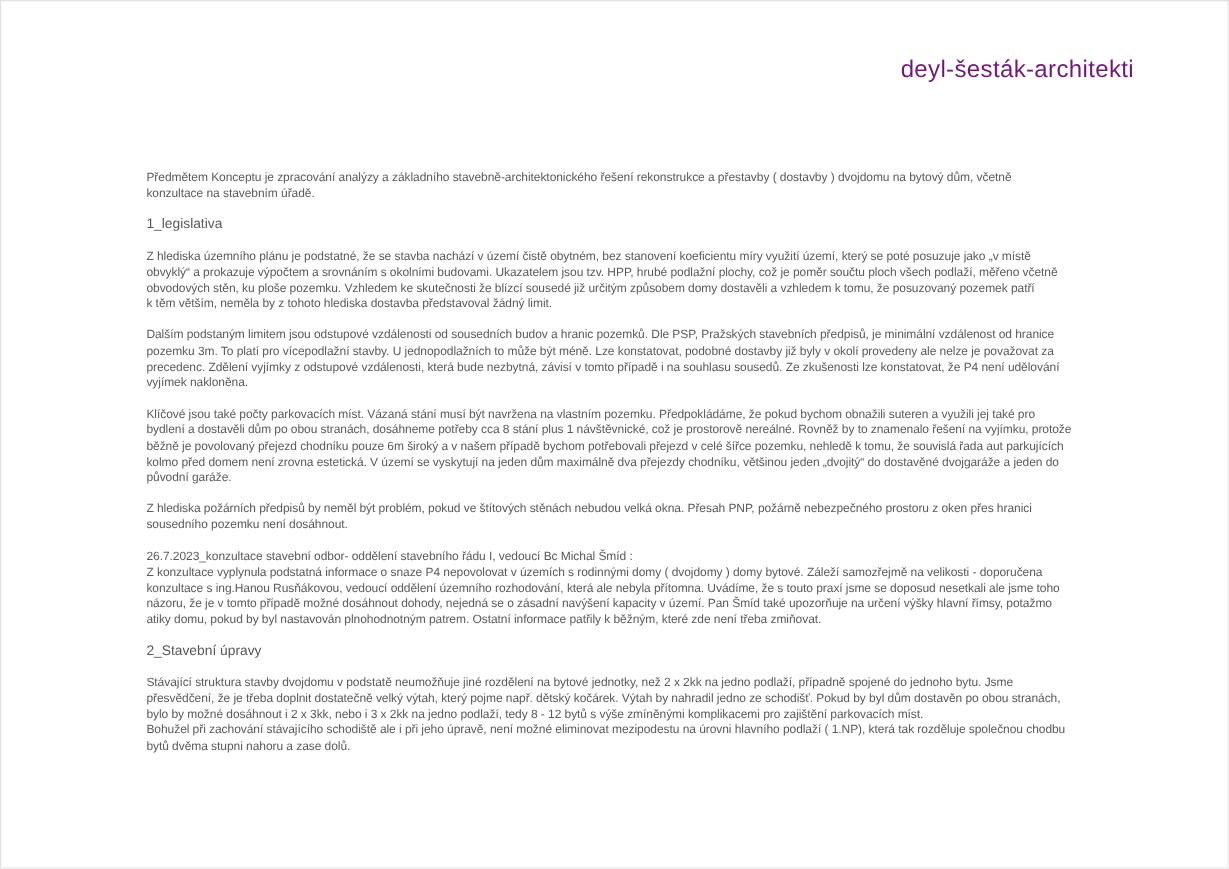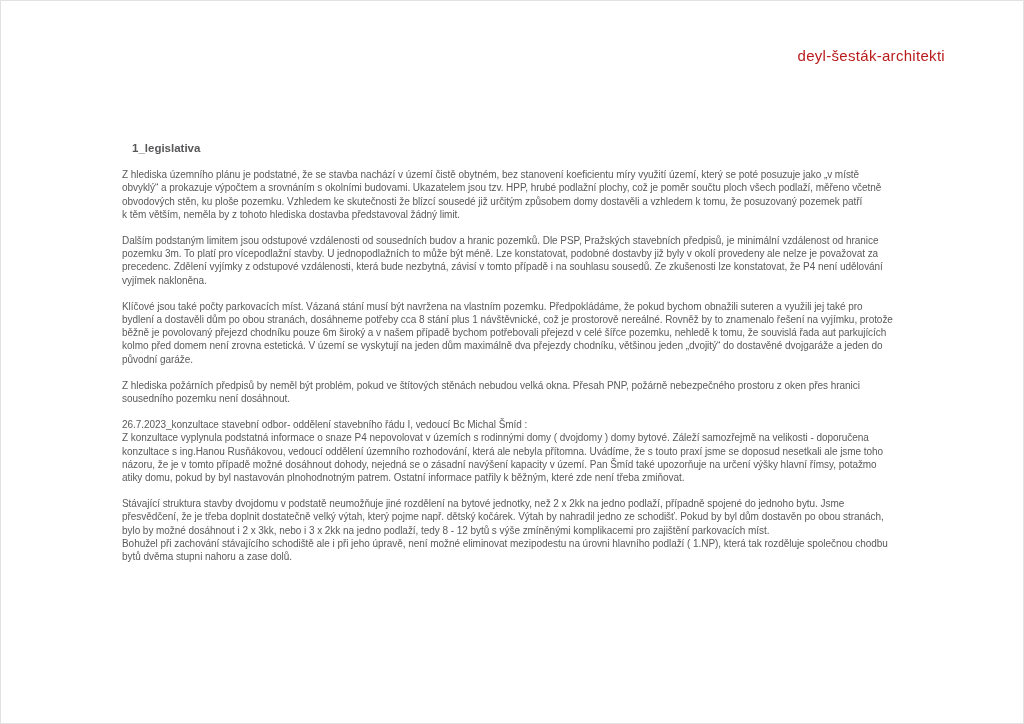--- a/index.html
+++ b/index.html
@@ -13,56 +13,58 @@
     height: 724px;
     background: #ffffff;
     box-shadow: inset 0 0 0 1px #e2e2e2;
     font-family: "Liberation Sans", sans-serif;
     overflow: hidden;
   }
   .brand {
     position: absolute;
     top: 47px;
     right: 79px;
-    font-size: 15px;
-    color: #b91c1c;
+    font-size: 20px;
+    color: #701a75;
     letter-spacing: 0.3px;
     white-space: nowrap;
   }
   .content {
     position: absolute;
     left: 122px;
     top: 142px;
     width: 896px;
     color: #5a5a5c;
     font-size: 10px;
     line-height: 13.2px;
     letter-spacing: -0.05px;
   }
   .para {
     white-space: pre-line;
     margin: 0 0 13px 0;
   }
   .heading {
     font-size: 11.5px;
-    font-weight: bold;
+    font-weight: normal;
     color: #58585a;
-    margin: 0 0 13px 10px;
+    margin: 0 0 13px 0;
     letter-spacing: 0;
   }
 </style>
 </head>
 <body>
 
 <div class="page">
 
   <div class="brand">deyl-šesták-architekti</div>
 
   <div class="content">
 
+    <p class="para">Předmětem Konceptu je zpracování analýzy a základního stavebně-architektonického řešení rekonstrukce a přestavby ( dostavby ) dvojdomu na bytový dům, včetně
+konzultace na stavebním úřadě.</p>
 
     <h2 class="heading">1_legislativa</h2>
 
     <p class="para">Z hlediska územního plánu je podstatné, že se stavba nachází v území čistě obytném, bez stanovení koeficientu míry využití území, který se poté posuzuje jako „v místě
 obvyklý“ a prokazuje výpočtem a srovnáním s okolními budovami. Ukazatelem jsou tzv. HPP, hrubé podlažní plochy, což je poměr součtu ploch všech podlaží, měřeno včetně
 obvodových stěn, ku ploše pozemku. Vzhledem ke skutečnosti že blízcí sousedé již určitým způsobem domy dostavěli a vzhledem k tomu, že posuzovaný pozemek patří
 k těm větším, neměla by z tohoto hlediska dostavba představoval žádný limit.</p>
 
     <p class="para">Dalším podstaným limitem jsou odstupové vzdálenosti od sousedních budov a hranic pozemků. Dle PSP, Pražských stavebních předpisů, je minimální vzdálenost od hranice
 pozemku 3m. To platí pro vícepodlažní stavby. U jednopodlažních to může být méně. Lze konstatovat, podobné dostavby již byly v okolí provedeny ale nelze je považovat za
@@ -77,20 +79,21 @@
 
     <p class="para">Z hlediska požárních předpisů by neměl být problém, pokud ve štítových stěnách nebudou velká okna. Přesah PNP, požárně nebezpečného prostoru z oken přes hranici
 sousedního pozemku není dosáhnout.</p>
 
     <p class="para">26.7.2023_konzultace stavební odbor- oddělení stavebního řádu I, vedoucí Bc Michal Šmíd :
 Z konzultace vyplynula podstatná informace o snaze P4 nepovolovat v územích s rodinnými domy ( dvojdomy ) domy bytové. Záleží samozřejmě na velikosti - doporučena
 konzultace s ing.Hanou Rusňákovou, vedoucí oddělení územního rozhodování, která ale nebyla přítomna. Uvádíme, že s touto praxí jsme se doposud nesetkali ale jsme toho
 názoru, že je v tomto případě možné dosáhnout dohody, nejedná se o zásadní navýšení kapacity v území. Pan Šmíd také upozorňuje na určení výšky hlavní římsy, potažmo
 atiky domu, pokud by byl nastavován plnohodnotným patrem. Ostatní informace patřily k běžným, které zde není třeba zmiňovat.</p>
 
+    <h2 class="heading">2_Stavební úpravy</h2>
 
     <p class="para">Stávající struktura stavby dvojdomu v podstatě neumožňuje jiné rozdělení na bytové jednotky, než 2 x 2kk na jedno podlaží, případně spojené do jednoho bytu. Jsme
 přesvědčení, že je třeba doplnit dostatečně velký výtah, který pojme např. dětský kočárek. Výtah by nahradil jedno ze schodišť. Pokud by byl dům dostavěn po obou stranách,
 bylo by možné dosáhnout i 2 x 3kk, nebo i 3 x 2kk na jedno podlaží, tedy 8 - 12 bytů s výše zmíněnými komplikacemi pro zajištění parkovacích míst.
 Bohužel při zachování stávajícího schodiště ale i při jeho úpravě, není možné eliminovat mezipodestu na úrovni hlavního podlaží ( 1.NP), která tak rozděluje společnou chodbu
 bytů dvěma stupni nahoru a zase dolů.</p>
 
   </div>
 </div>
 

